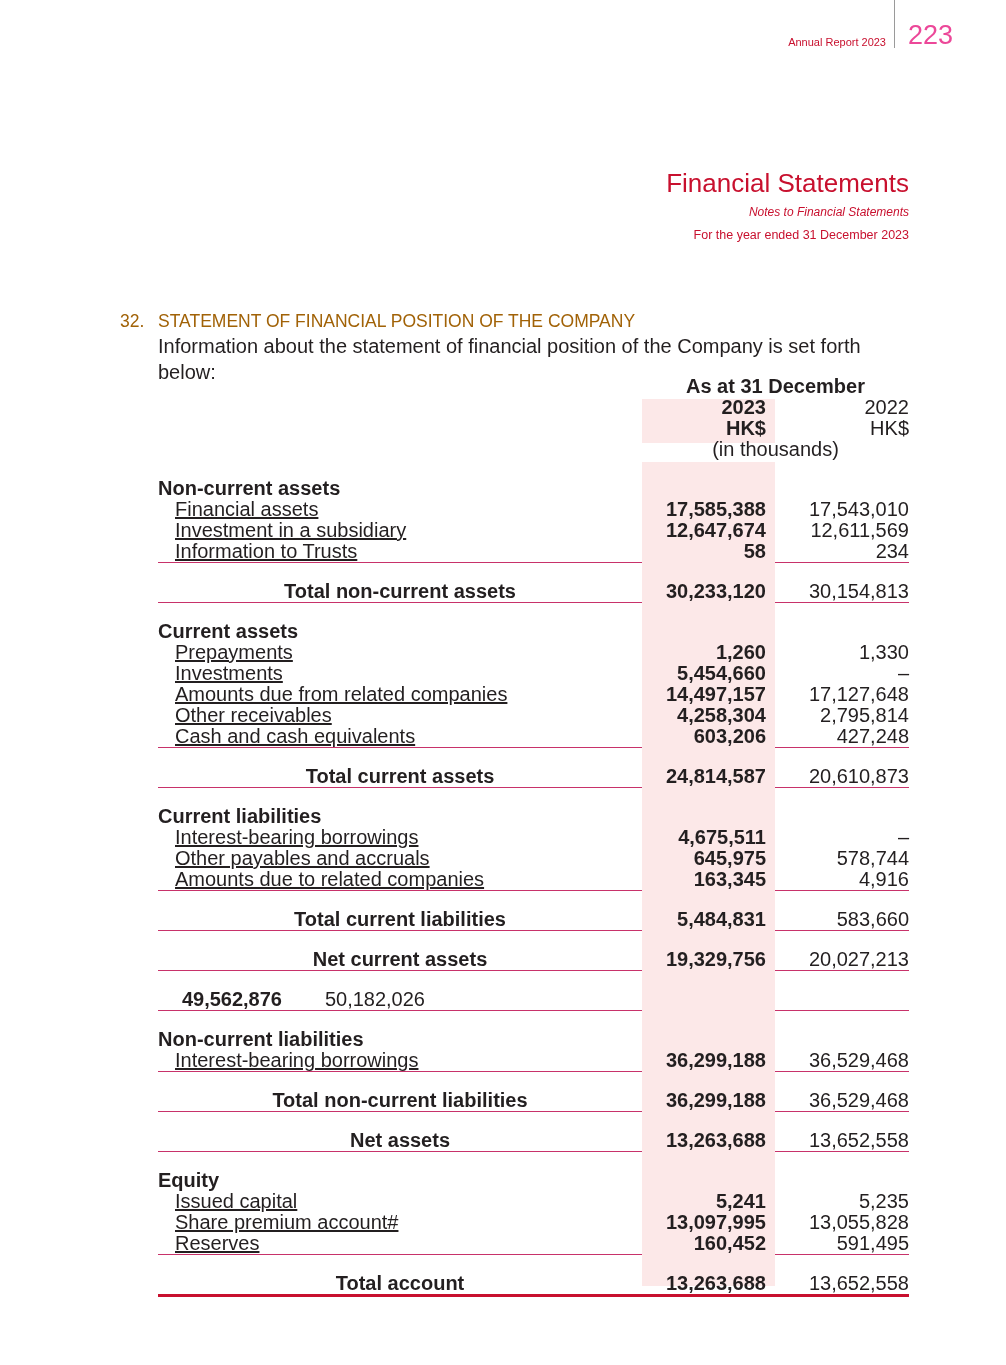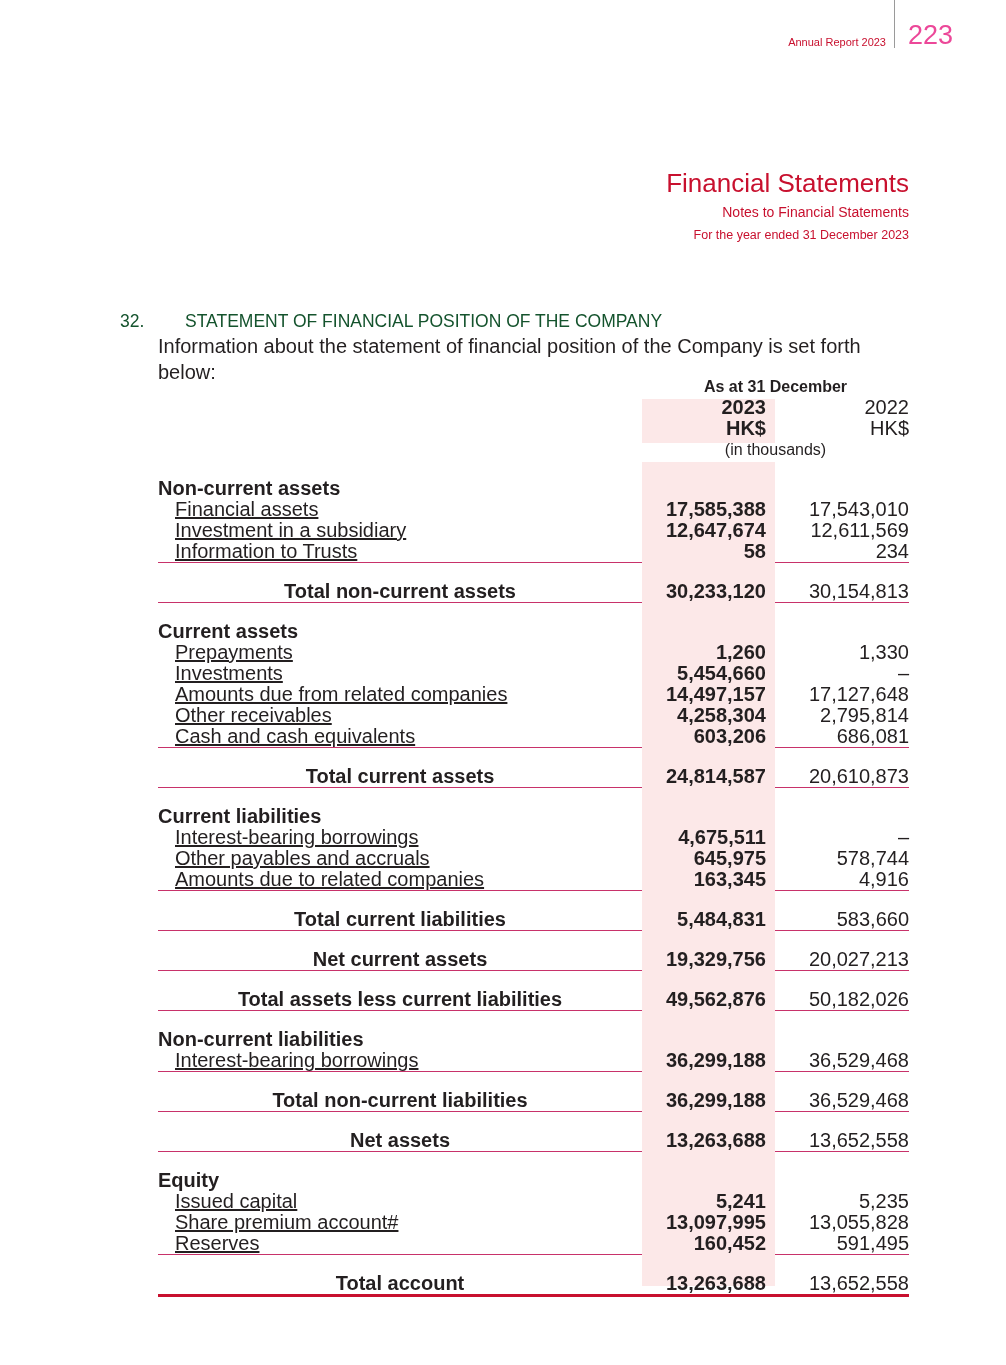--- a/index.html
+++ b/index.html
@@ -6,43 +6,43 @@
   body { width: 1006px; height: 1365px; position: relative; overflow: hidden;
          font-family: "Liberation Sans", sans-serif; color: #231f20; }
 
   .page-header { position: absolute; top: 0; right: 0; width: 1006px; height: 60px; }
   .header-label { position: absolute; right: 120px; top: 36px; font-size: 11px; color: #c8102e; }
   .header-divider { position: absolute; left: 894px; top: 0; width: 1px; height: 48px; background: #9a9a9a; }
   .page-number { position: absolute; left: 908px; top: 20px; font-size: 27px; color: #ec4899; }
 
   .title-block { position: absolute; right: 97px; top: 166px; text-align: right; color: #c8102e; }
   .title-main { font-size: 26px; line-height: 34px; }
-  .title-sub { font-size: 14px; line-height: 24px; }
+  .title-sub { font-size: 12px; line-height: 24px; font-style: italic; }
   .title-period { font-size: 12.5px; line-height: 22px; }
 
   .section { position: absolute; left: 120px; top: 309px; width: 790px; }
-  .section-heading { font-size: 17.5px; color: #14532d; line-height: 24px; display: flex; gap: 27px; }
+  .section-heading { font-size: 17.5px; color: #a16207; line-height: 24px; display: flex; }
   .section-number { width: 38px; }
   .section-intro { margin-left: 38px; font-size: 20px; line-height: 26px; color: #231f20; }
 
   .fin-table { position: absolute; left: 158px; top: 376px; width: 751px; }
   .shade-col { position: absolute; left: 484px; width: 133px; background: #fce8e8; }
 
   .row { position: relative; display: flex; height: 21px; line-height: 21px; font-size: 20px; }
   .row .label { flex: 1; }
   .row .label.indent { padding-left: 17px; text-decoration: underline; }
   .row .v2023 { width: 124px; text-align: right; font-weight: bold; padding-right: 9px; }
   .row .v2022 { width: 134px; text-align: right; }
   .row.heading .label { font-weight: bold; }
   .row.total .label { font-weight: bold; text-align: center; }
   .rule { height: 0; border-bottom: 1px solid #c8326a; }
   .rule.thick { border-bottom: 3px solid #c8102e; }
   .gap { height: 18px; }
 
-  .col-head { position: relative; font-size: 16px; line-height: 21px; height: 21px; }
+  .col-head { position: relative; font-size: 20px; line-height: 21px; height: 21px; }
   .col-head .span-label { position: absolute; left: 484px; width: 267px; text-align: center; font-weight: bold; }
 </style>
 </head>
 <body>
 
 <div class="page-header">
   <span class="header-label">Annual Report 2023</span>
   <div class="header-divider"></div>
   <span class="page-number">223</span>
 </div>
@@ -130,21 +130,21 @@
     <span class="v2022">17,127,648</span>
   </div>
   <div class="row">
     <span class="label indent">Other receivables</span>
     <span class="v2023">4,258,304</span>
     <span class="v2022">2,795,814</span>
   </div>
   <div class="row">
     <span class="label indent">Cash and cash equivalents</span>
     <span class="v2023">603,206</span>
-    <span class="v2022">686,081</span>
+    <span class="v2022">427,248</span>
   </div>
   <div class="rule"></div>
   <div class="gap"></div>
   <div class="row total">
     <span class="label">Total current assets</span>
     <span class="v2023">24,814,587</span>
     <span class="v2022">20,610,873</span>
   </div>
   <div class="rule"></div>
   <div class="gap"></div>
@@ -179,21 +179,20 @@
 
   <div class="row total">
     <span class="label">Net current assets</span>
     <span class="v2023">19,329,756</span>
     <span class="v2022">20,027,213</span>
   </div>
   <div class="rule"></div>
   <div class="gap"></div>
 
   <div class="row total">
-    <span class="label">Total assets less current liabilities</span>
     <span class="v2023">49,562,876</span>
     <span class="v2022">50,182,026</span>
   </div>
   <div class="rule"></div>
   <div class="gap"></div>
 
   <div class="row heading">
     <span class="label">Non-current liabilities</span>
   </div>
   <div class="row">

